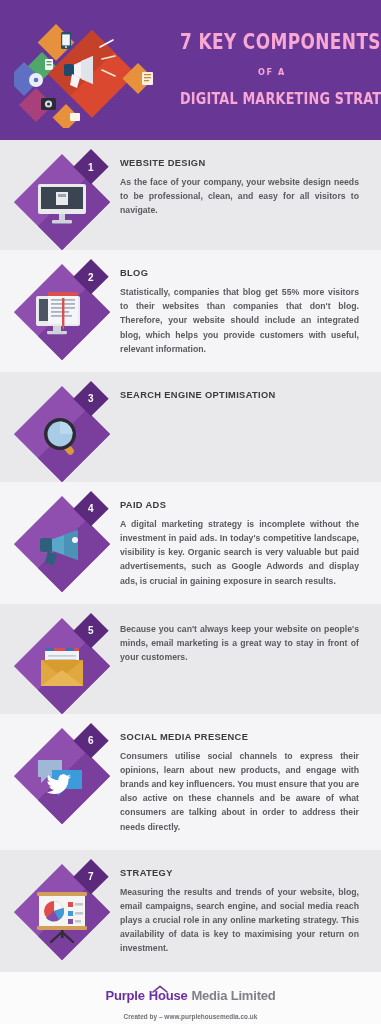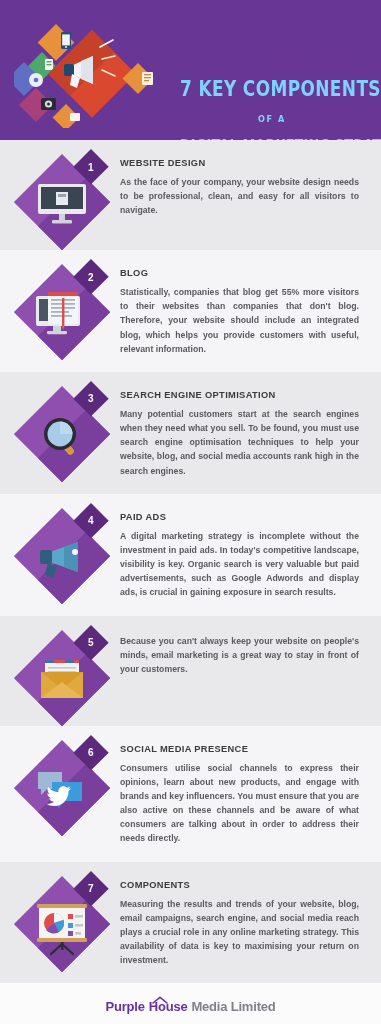--- a/index.html
+++ b/index.html
@@ -29,22 +29,21 @@
     top: 18px;
     width: 160px;
     height: 110px;
   }
   .header-title {
     position: absolute;
     left: 172px;
     top: 32px;
     width: 200px;
     text-align: center;
-    color: #7dd3fc;
-    margin-top: 47px;
+    color: #f9a8d4;
   }
   .title-main {
     font-family: "Liberation Sans Narrow", "DejaVu Sans Condensed", "Liberation Sans", sans-serif;
     font-weight: bold;
     font-size: 20.5px;
     letter-spacing: 0.4px;
     line-height: 1.05;
     transform: scaleX(0.92);
     transform-origin: center;
     white-space: nowrap;
@@ -377,21 +376,20 @@
           <svg viewBox="0 0 38 38" width="38" height="38">
             <g transform="translate(19,1) rotate(45)">
                 <rect width="25" height="25" fill="#5b2a7d"></rect>
               </g>
           </svg>
           <div class="badge-num">3</div>
         </div>
       </div>
       <div class="text-cell">
         <div class="sec-title">SEARCH ENGINE OPTIMISATION</div>
-        <div class="sec-body">Many potential customers start at the search engines when they need what you sell. To be found, you must use search engine optimisation techniques to help your website, blog, and social media accounts rank high in the search engines.</div>
       </div>
     </div>
 
     <div class="section alt">
       <div class="icon-cell">
         <div class="diamond-wrap">
           <svg viewBox="0 0 96 96" width="96" height="96">
             <g transform="translate(48,0) rotate(45)">
                 <rect width="68" height="68" fill="#8e4fae"></rect>
               </g>
@@ -524,21 +522,21 @@
         <div class="badge-wrap">
           <svg viewBox="0 0 38 38" width="38" height="38">
             <g transform="translate(19,1) rotate(45)">
                 <rect width="25" height="25" fill="#5b2a7d"></rect>
               </g>
           </svg>
           <div class="badge-num">7</div>
         </div>
       </div>
       <div class="text-cell">
-        <div class="sec-title">COMPONENTS</div>
+        <div class="sec-title">STRATEGY</div>
         <div class="sec-body">Measuring the results and trends of your website, blog, email campaigns, search engine, and social media reach plays a crucial role in any online marketing strategy. This availability of data is key to maximising your return on investment.</div>
       </div>
     </div>
 
   </div>
 
   <div class="footer">
     <div class="logo-row">
       <span class="logo-purple">Purple</span>
       <span style="width:4px"></span>

